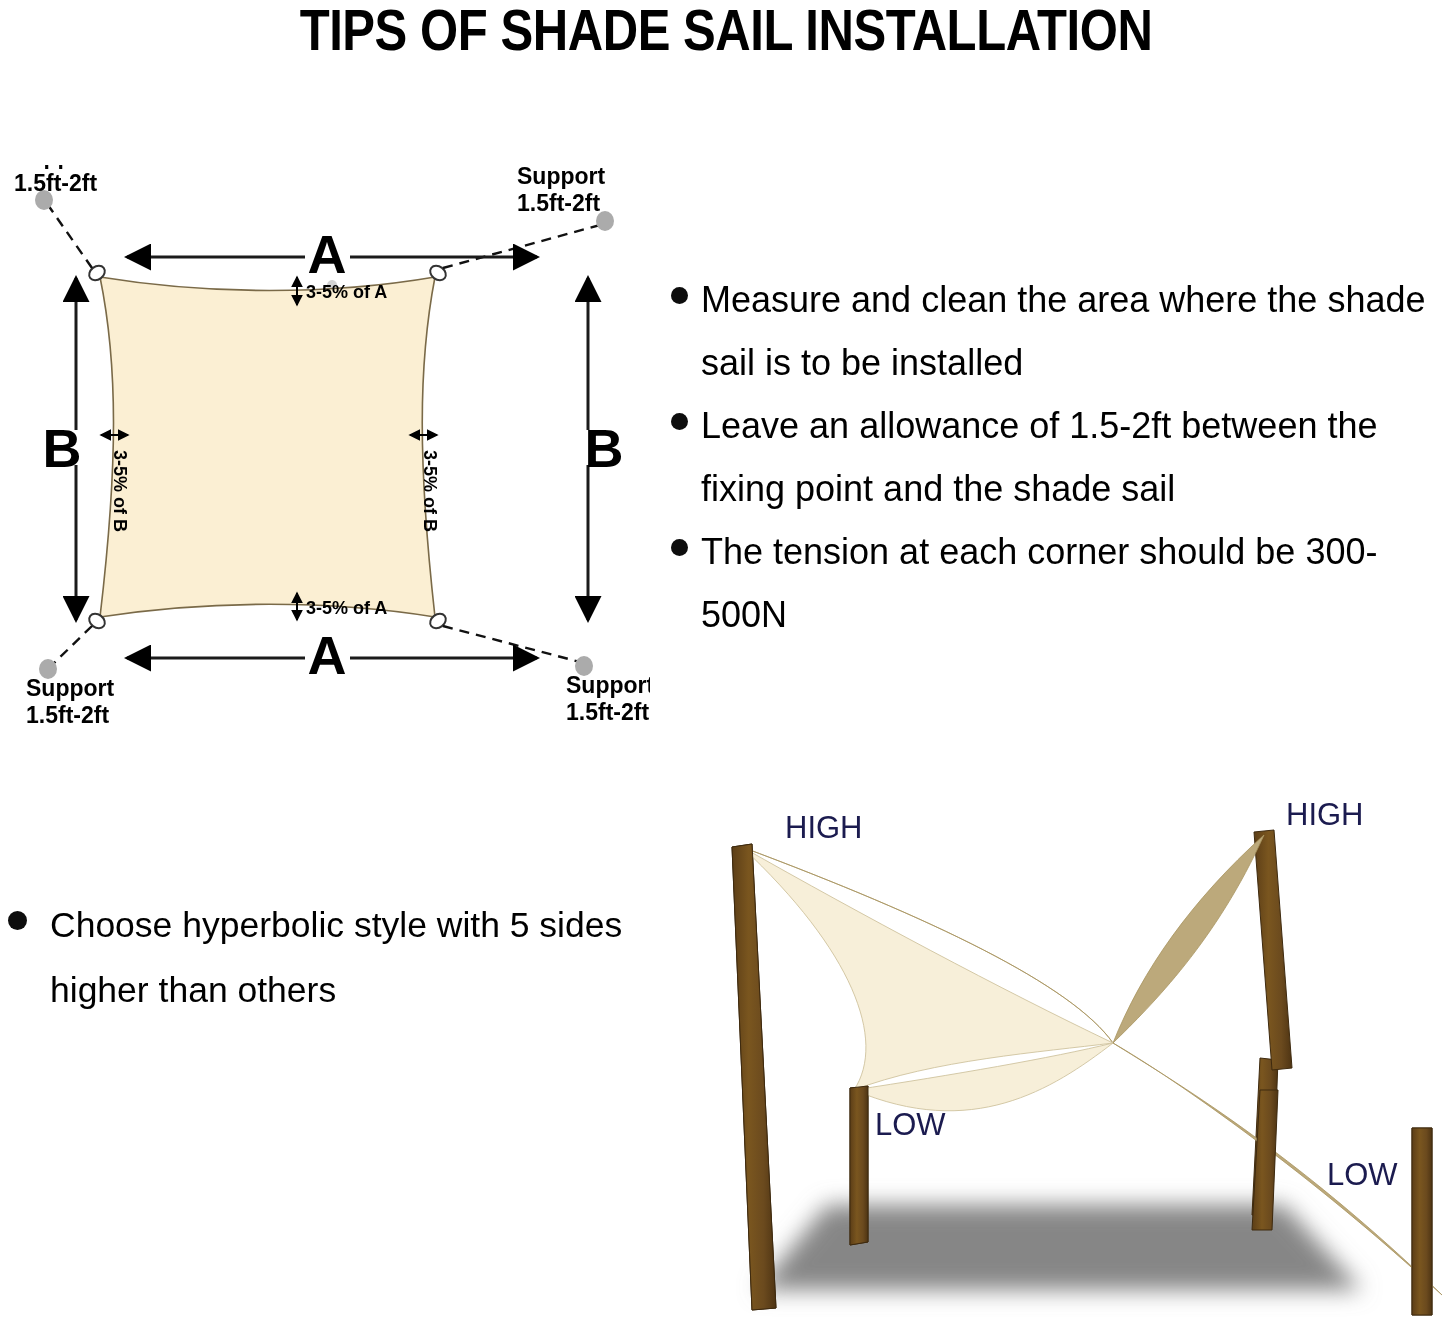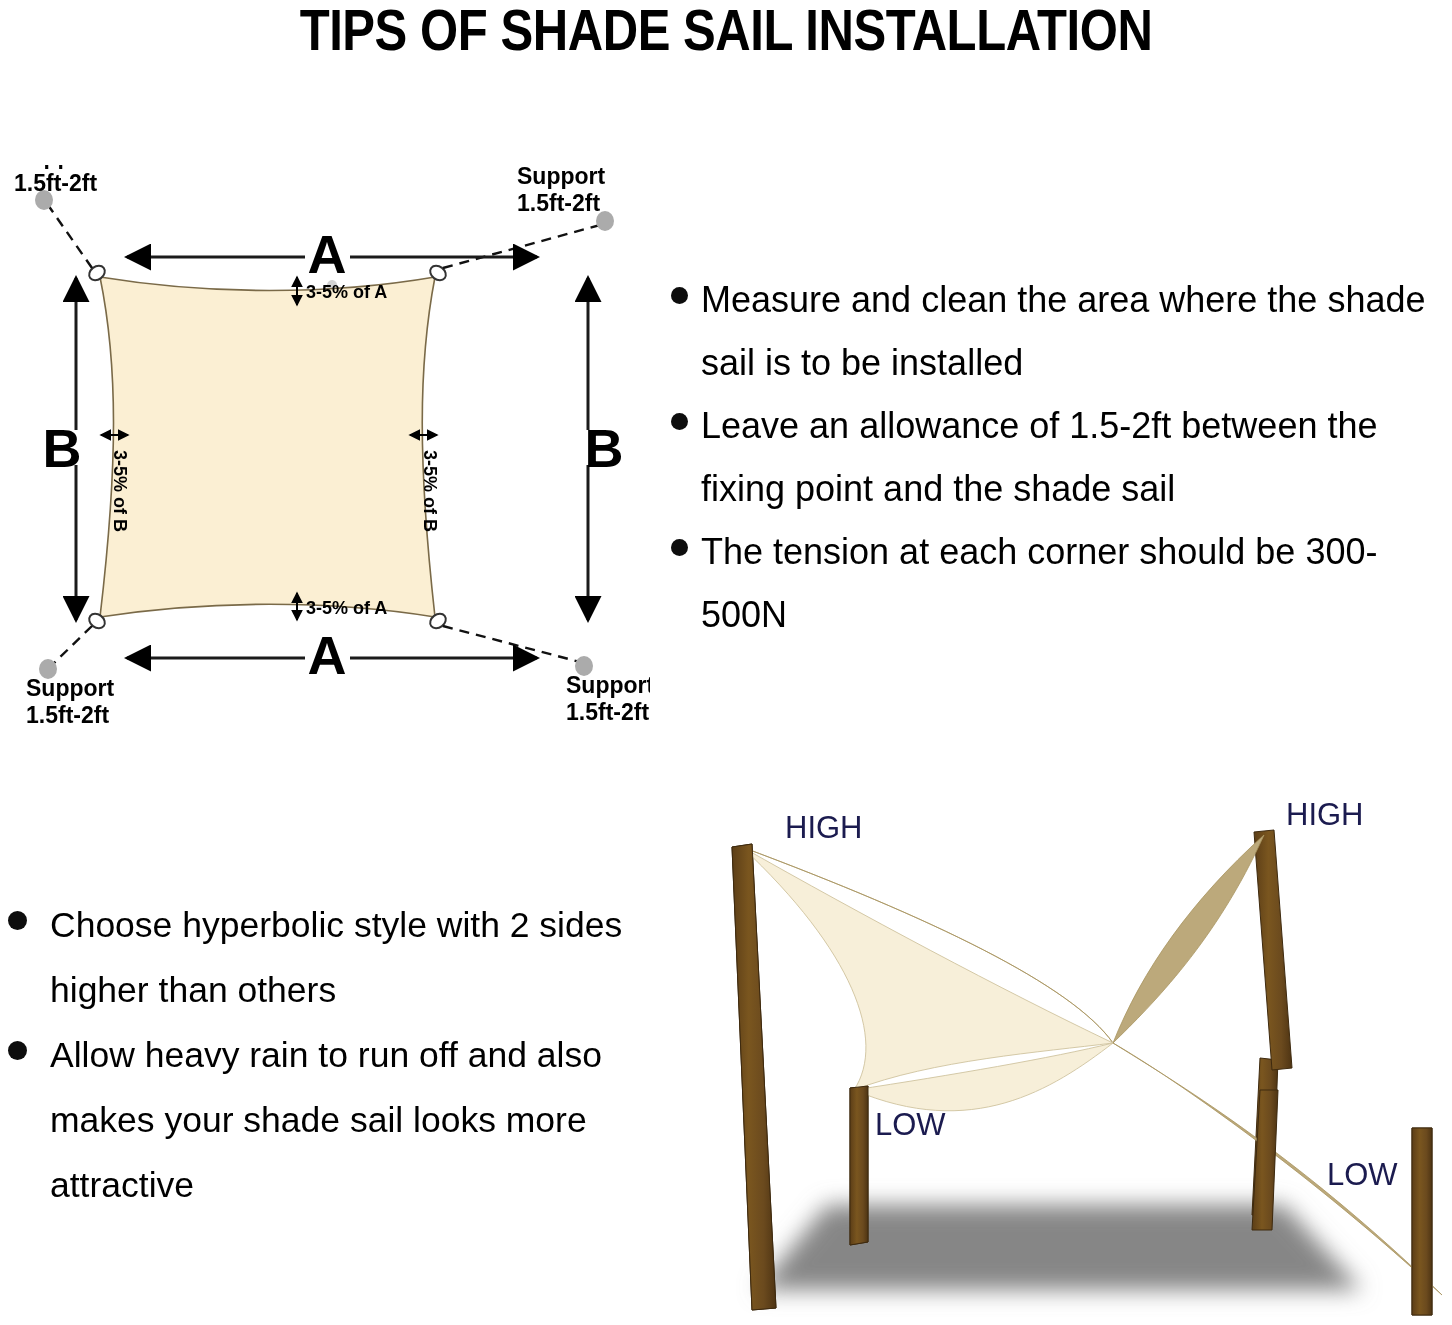--- a/index.html
+++ b/index.html
@@ -146,22 +146,21 @@
   </svg>
 </div>
 
 <ul id="bullets-right" class="bullet-list">
   <li class="bullet-item">Measure and clean the area where the shade sail is to be installed</li>
   <li class="bullet-item">Leave an allowance of 1.5-2ft between the fixing point and the shade sail</li>
   <li class="bullet-item">The tension at each corner should be 300-500N</li>
 </ul>
 
 <ul id="bullets-left" class="bullet-list">
-  <li class="bullet-item">Choose hyperbolic style with 2 sides higher than others</li>
-  <li class="bullet-item">Allow heavy rain to run off and also makes your shade sail looks more attractive</li>
+  <li class="bullet-item">Choose hyperbolic style with 5 sides higher than others</li>
 </ul>
 
 <div id="diagram-bottom">
   <svg width="812" height="535" viewBox="0 0 812 535" xmlns="http://www.w3.org/2000/svg">
     <defs>
       <filter id="blurShadow" x="-20%" y="-40%" width="140%" height="200%">
         <feGaussianBlur stdDeviation="11"></feGaussianBlur>
       </filter>
       <linearGradient id="poleGrad" x1="0" y1="0" x2="1" y2="0">
         <stop offset="0%" stop-color="#5C3E17"></stop>

